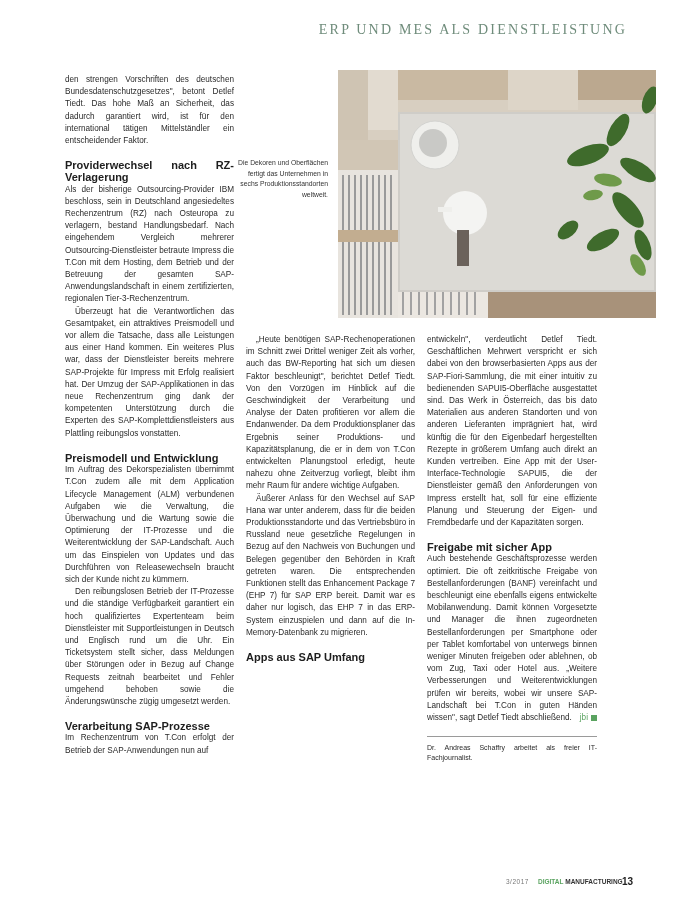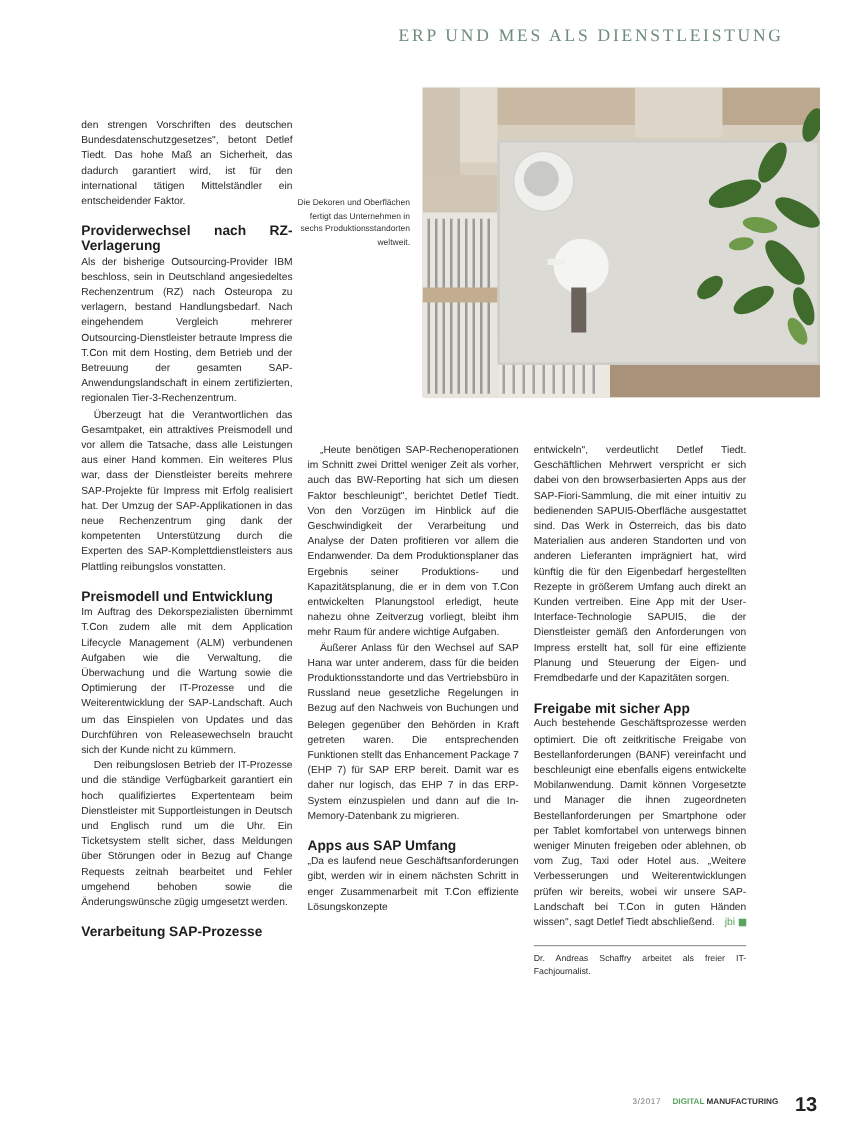--- a/index.html
+++ b/index.html
@@ -1,52 +1,53 @@
 <!DOCTYPE html>
 <html><head>
 <meta charset="utf-8">
 <style>
   html, body { margin:0; padding:0; }
   body { width:675px; height:900px; background:#ffffff; position:relative; overflow:hidden;
          font-family:"Liberation Sans", sans-serif; color:#2a2a2a; }
   .running-head { position:absolute; top:22px; right:48px; font-size:14px; letter-spacing:2.2px;
          color:#6f8c7b; font-family:Liberation Serif, serif; }
-  .col { position:absolute; font-size:8.2px; line-height:12.2px; text-align:justify; hyphens:auto;margin-top:20px; }
+  .col { position:absolute; font-size:8.2px; line-height:12.2px; text-align:justify; hyphens:auto; }
   .col p { margin:0; }
   .col p.indent { text-indent:10px; }
   .col h3 { margin:12px 0 0 0; font-size:11px; line-height:12.2px; font-weight:bold; color:#1e1e1e; }
   .col1 { left:65px; top:74px; width:169px; }
   .col2 { left:246px; top:334px; width:169px; }
   .col3 { left:427px; top:334px; width:170px; }
   .photo { position:absolute; left:338px; top:70px; width:318px; height:248px; overflow:hidden; background:#d9d2c6; }
   .caption { position:absolute; left:236px; top:158px; width:92px; font-size:6.8px; line-height:10.5px;
          text-align:right; color:#333; }
   .author-rule { border-top:1.5px solid #9a9a9a; margin-top:12px; padding-top:6px; font-size:7px; line-height:10px; }
   .abbr { color:#5aa360; float:right; }
   .endmark { display:inline-block; width:6px; height:6px; background:#5aa360; margin-left:3px; vertical-align:middle; }
   .footer { position:absolute; top:876px; left:0; width:675px; height:14px; }
   .footer .issue { position:absolute; left:506px; top:2px; font-size:6.5px; color:#777; letter-spacing:0.5px; }
   .footer .mag { position:absolute; left:538px; top:2px; font-size:6.5px; font-weight:bold; color:#333; }
   .footer .mag .green { color:#5aa360; }
-  .footer .page { position:absolute; left:636px; top:0px; font-size:16px; font-weight:bold; color:#222; }
+  .footer .page { position:absolute; left:622px; top:0px; font-size:10px; font-weight:bold; color:#222; }
 </style>
 </head>
 <body>
 
 <div class="running-head">ERP UND MES ALS DIENSTLEISTUNG</div>
 
 <div class="col col1">
   <p>den strengen Vorschriften des deutschen Bundesdatenschutzgesetzes", betont Detlef Tiedt. Das hohe Maß an Sicherheit, das dadurch garantiert wird, ist für den international tätigen Mittelständler ein entscheidender Faktor.</p>
   <h3>Providerwechsel nach RZ-Verlagerung</h3>
   <p>Als der bisherige Outsourcing-Provider IBM beschloss, sein in Deutschland angesiedeltes Rechenzentrum (RZ) nach Osteuropa zu verlagern, bestand Handlungsbedarf. Nach eingehendem Vergleich mehrerer Outsourcing-Dienstleister betraute Impress die T.Con mit dem Hosting, dem Betrieb und der Betreuung der gesamten SAP-Anwendungslandschaft in einem zertifizierten, regionalen Tier-3-Rechenzentrum.</p>
   <p class="indent">Überzeugt hat die Verantwortlichen das Gesamtpaket, ein attraktives Preismodell und vor allem die Tatsache, dass alle Leistungen aus einer Hand kommen. Ein weiteres Plus war, dass der Dienstleister bereits mehrere SAP-Projekte für Impress mit Erfolg realisiert hat. Der Umzug der SAP-Applikationen in das neue Rechenzentrum ging dank der kompetenten Unterstützung durch die Experten des SAP-Komplettdienstleisters aus Plattling reibungslos vonstatten.</p>
   <h3>Preismodell und Entwicklung</h3>
   <p>Im Auftrag des Dekorspezialisten übernimmt T.Con zudem alle mit dem Application Lifecycle Management (ALM) verbundenen Aufgaben wie die Verwaltung, die Überwachung und die Wartung sowie die Optimierung der IT-Prozesse und die Weiterentwicklung der SAP-Landschaft. Auch um das Einspielen von Updates und das Durchführen von Releasewechseln braucht sich der Kunde nicht zu kümmern.</p>
   <p class="indent">Den reibungslosen Betrieb der IT-Prozesse und die ständige Verfügbarkeit garantiert ein hoch qualifiziertes Expertenteam beim Dienstleister mit Supportleistungen in Deutsch und Englisch rund um die Uhr. Ein Ticketsystem stellt sicher, dass Meldungen über Störungen oder in Bezug auf Change Requests zeitnah bearbeitet und Fehler umgehend behoben sowie die Änderungswünsche zügig umgesetzt werden.</p>
   <h3>Verarbeitung SAP-Prozesse</h3>
+  <p>Im Rechenzentrum von T.Con erfolgt der Betrieb der SAP-Anwendungen nun auf</p>
 </div>
 
 <div class="caption">Die Dekoren und Oberflächen fertigt das Unternehmen in sechs Produktionsstandorten weltweit.</div>
 
 <div class="photo">
   <svg width="318" height="248" viewBox="0 0 318 248">
     <rect x="0" y="0" width="318" height="248" fill="#d8cfc1"></rect>
     <rect x="0" y="0" width="30" height="70" fill="#cfc4b3"></rect>
     <rect x="30" y="0" width="30" height="60" fill="#e2dbd0"></rect>
     <rect x="60" y="0" width="110" height="30" fill="#c9b9a2"></rect>
@@ -102,21 +103,20 @@
       <ellipse cx="300" cy="195" rx="12" ry="6" transform="rotate(60 300 195)"></ellipse>
       <ellipse cx="255" cy="125" rx="10" ry="5" transform="rotate(-10 255 125)"></ellipse>
     </g>
   </svg>
 </div>
 
 <div class="col col2">
   <p class="indent">„Heute benötigen SAP-Rechenoperationen im Schnitt zwei Drittel weniger Zeit als vorher, auch das BW-Reporting hat sich um diesen Faktor beschleunigt", berichtet Detlef Tiedt. Von den Vorzügen im Hinblick auf die Geschwindigkeit der Verarbeitung und Analyse der Daten profitieren vor allem die Endanwender. Da dem Produktionsplaner das Ergebnis seiner Produktions- und Kapazitätsplanung, die er in dem von T.Con entwickelten Planungstool erledigt, heute nahezu ohne Zeitverzug vorliegt, bleibt ihm mehr Raum für andere wichtige Aufgaben.</p>
   <p class="indent">Äußerer Anlass für den Wechsel auf SAP Hana war unter anderem, dass für die beiden Produktionsstandorte und das Vertriebsbüro in Russland neue gesetzliche Regelungen in Bezug auf den Nachweis von Buchungen und Belegen gegenüber den Behörden in Kraft getreten waren. Die entsprechenden Funktionen stellt das Enhancement Package 7 (EHP 7) für SAP ERP bereit. Damit war es daher nur logisch, das EHP 7 in das ERP-System einzuspielen und dann auf die In-Memory-Datenbank zu migrieren.</p>
   <h3>Apps aus SAP Umfang</h3>
-  <p>„Da es laufend neue Geschäftsanforderungen gibt, werden wir in einem nächsten Schritt in enger Zusammenarbeit mit T.Con effiziente Lösungskonzepte</p>
 </div>
 
 <div class="col col3">
   <p>entwickeln", verdeutlicht Detlef Tiedt. Geschäftlichen Mehrwert verspricht er sich dabei von den browserbasierten Apps aus der SAP-Fiori-Sammlung, die mit einer intuitiv zu bedienenden SAPUI5-Oberfläche ausgestattet sind. Das Werk in Österreich, das bis dato Materialien aus anderen Standorten und von anderen Lieferanten imprägniert hat, wird künftig die für den Eigenbedarf hergestellten Rezepte in größerem Umfang auch direkt an Kunden vertreiben. Eine App mit der User-Interface-Technologie SAPUI5, die der Dienstleister gemäß den Anforderungen von Impress erstellt hat, soll für eine effiziente Planung und Steuerung der Eigen- und Fremdbedarfe und der Kapazitäten sorgen.</p>
   <h3>Freigabe mit sicher App</h3>
   <p><span>Auch bestehende Geschäftsprozesse werden optimiert. Die oft zeitkritische Freigabe von Bestellanforderungen (BANF) vereinfacht und beschleunigt eine ebenfalls eigens entwickelte Mobilanwendung. Damit können Vorgesetzte und Manager die ihnen zugeordneten Bestellanforderungen per Smartphone oder per Tablet komfortabel von unterwegs binnen weniger Minuten freigeben oder ablehnen, ob vom Zug, Taxi oder Hotel aus. „Weitere Verbesserungen und Weiterentwicklungen prüfen wir bereits, wobei wir unsere SAP-Landschaft bei T.Con in guten Händen wissen", sagt Detlef Tiedt abschließend.</span> <span class="abbr"><span>jbi</span><span class="endmark"></span></span></p>
   <div class="author-rule">Dr. Andreas Schaffry arbeitet als freier IT-Fachjournalist.</div>
 </div>
 
 <div class="footer">

